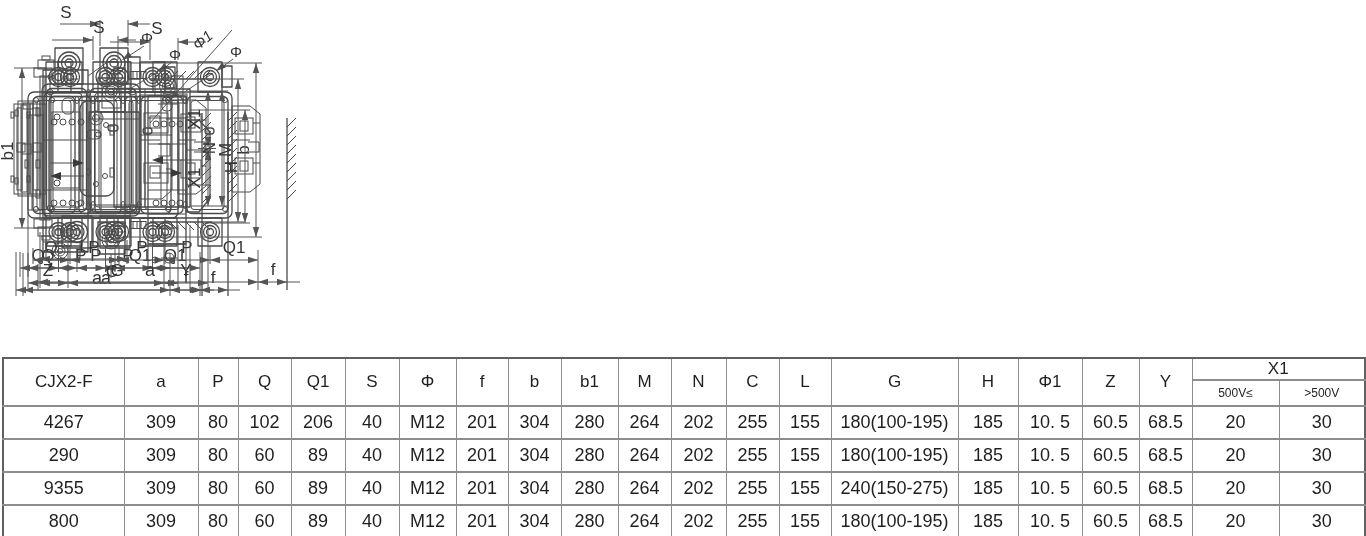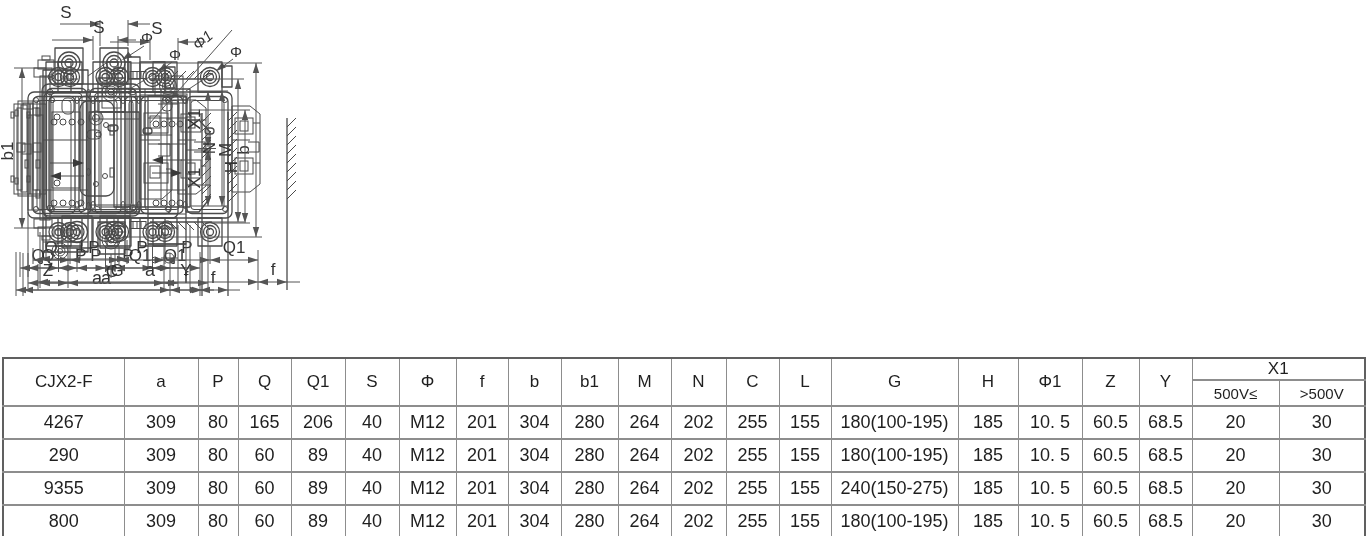--- a/index.html
+++ b/index.html
@@ -16,21 +16,21 @@
   svg text {font-family:"Liberation Sans",sans-serif;fill:#333;}
   .lbl  {font-size:17px;}
   .lbl2 {font-size:18px;}
   .phi-lbl{font-size:15px;}
 
   table.dims{position:absolute;left:2px;top:357px;width:1362px;border-collapse:collapse;
              table-layout:fixed;border:2px solid #606060;}
   table.dims th,table.dims td{border:1.5px solid #8d8d8d;text-align:center;vertical-align:middle;
              color:#1f1f1f;font-weight:normal;padding:0;overflow:hidden;white-space:nowrap;}
   table.dims thead th{font-size:17px;border-bottom-width:2px;}
-  table.dims thead tr.sub th{font-size:15px;height:24px;}
+  table.dims thead tr.sub th{font-size:12px;height:24px;}
   table.dims tbody td{font-size:18px;height:31px;border-top-width:2px;}
   th.model,td.model{text-align:left;padding-left:17px;margin-top:20px;}
   th.model{font-size:18px;}
   th.bold{font-weight:bold;margin-left:9px;}
 </style>
 </head>
 <body>
 
 <div class="canvas">
 
@@ -546,21 +546,21 @@
     <tr class="sub">
       <th>500V≤</th>
       <th class="bold">&gt;500V</th>
     </tr>
   </thead>
   <tbody>
     <tr>
       <td class="model">4267</td>
       <td>309</td>
       <td>80</td>
-      <td>165</td>
+      <td>102</td>
       <td>206</td>
       <td>40</td>
       <td>M12</td>
       <td>201</td>
       <td>304</td>
       <td>280</td>
       <td>264</td>
       <td>202</td>
       <td>255</td>
       <td>155</td>

